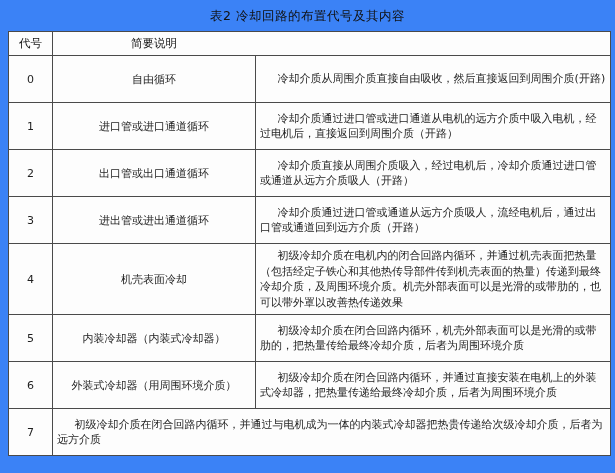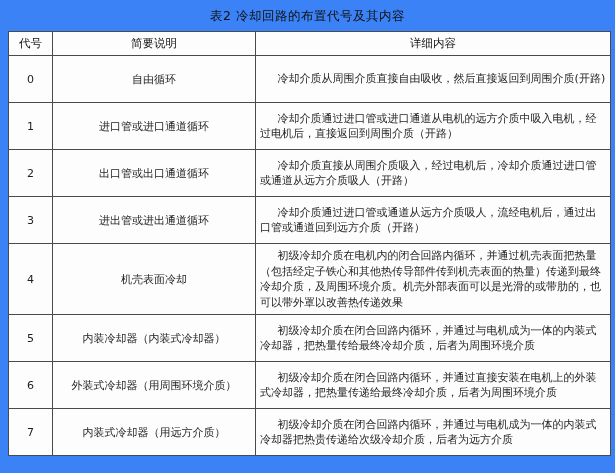--- a/index.html
+++ b/index.html
@@ -50,21 +50,20 @@
 </head>
 <body>
 
 <div class="page">
   <div class="title">表2 冷却回路的布置代号及其内容</div>
 
   <div class="table">
     <div class="row header-row">
       <div class="cell code-col">代号</div>
       <div class="cell brief-col">简要说明</div>
-      <div class="cell detail-col" style="justify-content:center;">详细内容</div>
     </div>
 
   <div class="row body-row">
     <div class="cell code-col">0</div>
     <div class="cell brief-col">自由循环</div>
     <div class="cell detail-col">
       <p class="detail-text">冷却介质从周围介质直接自由吸收，然后直接返回到周围介质(开路)</p>
     </div>
   </div>
 
@@ -97,33 +96,32 @@
     <div class="cell brief-col">机壳表面冷却</div>
     <div class="cell detail-col">
       <p class="detail-text">初级冷却介质在电机内的闭合回路内循环，并通过机壳表面把热量（包括经定子铁心和其他热传导部件传到机壳表面的热量）传递到最终冷却介质，及周围环境介质。机壳外部表面可以是光滑的或带肋的，也可以带外罩以改善热传递效果</p>
     </div>
   </div>
 
   <div class="row body-row">
     <div class="cell code-col">5</div>
     <div class="cell brief-col">内装冷却器（内装式冷却器）</div>
     <div class="cell detail-col">
-      <p class="detail-text">初级冷却介质在闭合回路内循环，并通过与电机成为一体的内装式冷却器，把热量传给最终冷却介质，后者为周围环境介质</p>
+      <p class="detail-text">初级冷却介质在闭合回路内循环，机壳外部表面可以是光滑的或带肋的，把热量传给最终冷却介质，后者为周围环境介质</p>
     </div>
   </div>
 
   <div class="row body-row">
     <div class="cell code-col">6</div>
     <div class="cell brief-col">外装式冷却器（用周围环境介质）</div>
     <div class="cell detail-col">
       <p class="detail-text">初级冷却介质在闭合回路内循环，并通过直接安装在电机上的外装式冷却器，把热量传递给最终冷却介质，后者为周围环境介质</p>
     </div>
   </div>
 
   <div class="row body-row">
     <div class="cell code-col">7</div>
-    <div class="cell brief-col">内装式冷却器（用远方介质）</div>
     <div class="cell detail-col">
       <p class="detail-text">初级冷却介质在闭合回路内循环，并通过与电机成为一体的内装式冷却器把热贵传递给次级冷却介质，后者为远方介质</p>
     </div>
   </div>
 </div>
 </div>
 
 </body></html>

